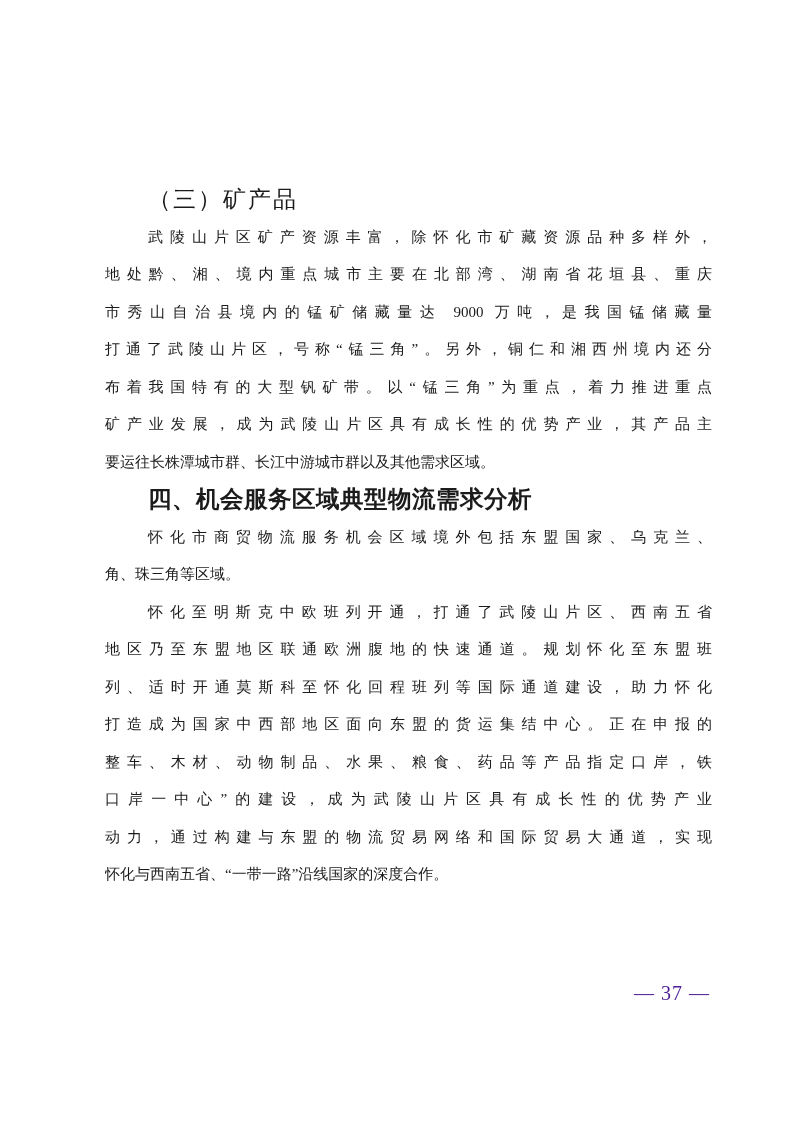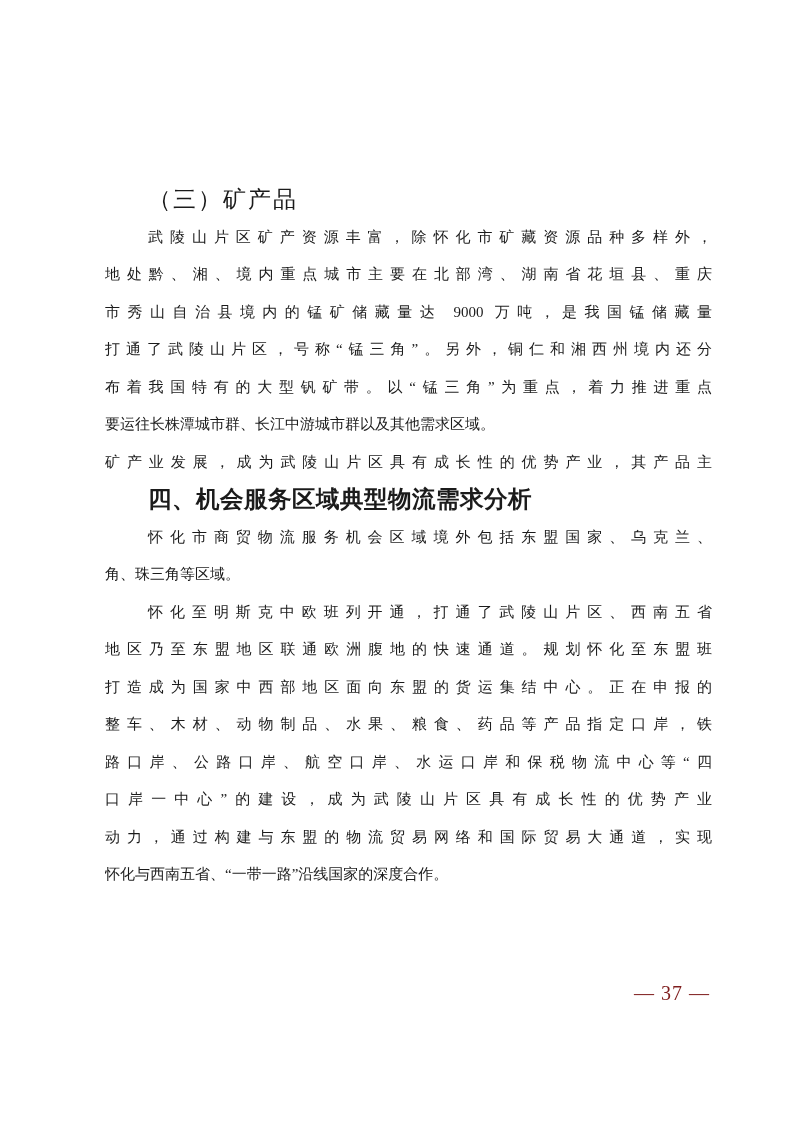--- a/index.html
+++ b/index.html
@@ -60,49 +60,49 @@
     text-align-last: justify;
   }
   .page-footer {
     position: absolute;
     top: 982px;
     right: 83px;
   }
   .page-number {
     font-size: 20px;
     letter-spacing: 1px;
-    color: #7f1d1d;
+    color: #4c1d95;
   }
 </style>
 </head>
 <body>
 
 <div class="page">
   <div class="content">
       <div class="h3">（三）矿产品</div>
       <div class="para">
         <div class="line first fill">武陵山片区矿产资源丰富，除怀化市矿藏资源品种多样外，</div>
         <div class="line fill">地处黔、湘、境内重点城市主要在北部湾、湖南省花垣县、重庆</div>
         <div class="line fill">市秀山自治县境内的锰矿储藏量达 9000 万吨，是我国锰储藏量</div>
         <div class="line fill">打通了武陵山片区，号称“锰三角”。另外，铜仁和湘西州境内还分</div>
         <div class="line fill">布着我国特有的大型钒矿带。以“锰三角”为重点，着力推进重点</div>
+        <div class="line fill">矿产业发展，成为武陵山片区具有成长性的优势产业，其产品主</div>
         <div class="line">要运往长株潭城市群、长江中游城市群以及其他需求区域。</div>
-        <div class="line fill">矿产业发展，成为武陵山片区具有成长性的优势产业，其产品主</div>
       </div>
       <div class="h2">四、机会服务区域典型物流需求分析</div>
       <div class="para">
         <div class="line first fill">怀化市商贸物流服务机会区域境外包括东盟国家、乌克兰、</div>
         <div class="line">角、珠三角等区域。</div>
       </div>
       <div class="para">
         <div class="line first fill">怀化至明斯克中欧班列开通，打通了武陵山片区、西南五省</div>
         <div class="line fill">地区乃至东盟地区联通欧洲腹地的快速通道。规划怀化至东盟班</div>
+        <div class="line fill">列、适时开通莫斯科至怀化回程班列等国际通道建设，助力怀化</div>
         <div class="line fill">打造成为国家中西部地区面向东盟的货运集结中心。正在申报的</div>
         <div class="line fill">整车、木材、动物制品、水果、粮食、药品等产品指定口岸，铁</div>
-        <div class="line fill">路口岸、公路口岸、航空口岸、水运口岸和保税物流中心等“四</div>
         <div class="line fill">口岸一中心”的建设，成为武陵山片区具有成长性的优势产业</div>
         <div class="line fill">动力，通过构建与东盟的物流贸易网络和国际贸易大通道，实现</div>
         <div class="line">怀化与西南五省、“一带一路”沿线国家的深度合作。</div>
       </div>
     </div>
   <div class="page-footer">
     <span class="page-number">— 37 —</span>
   </div>
 </div>
 

